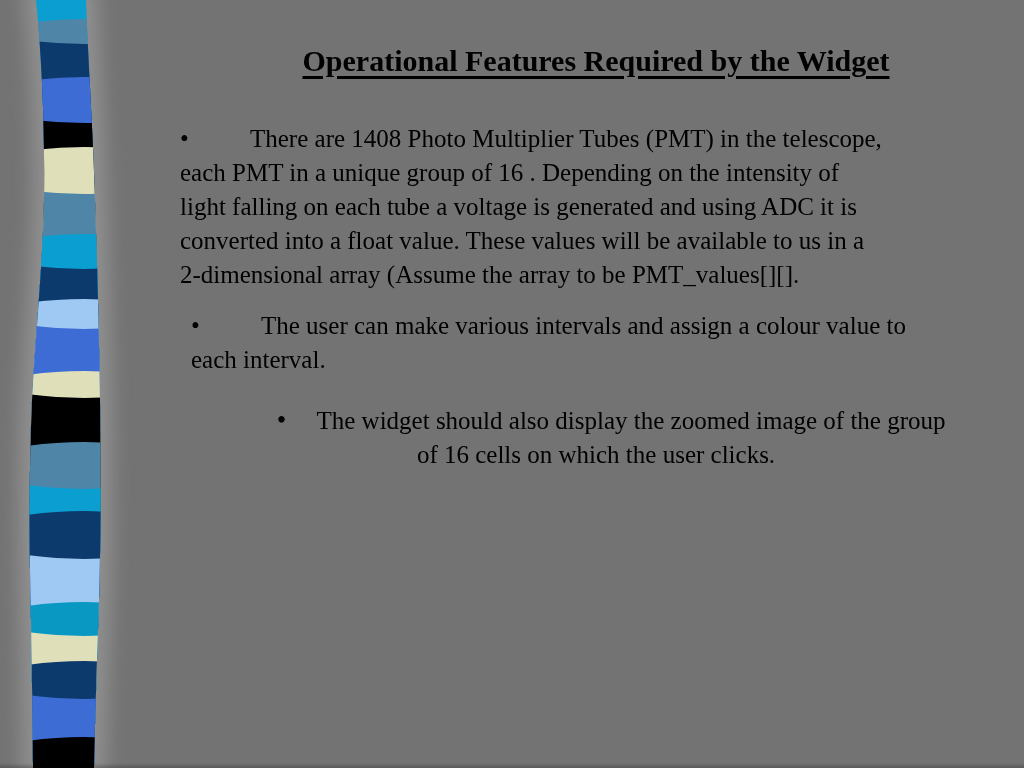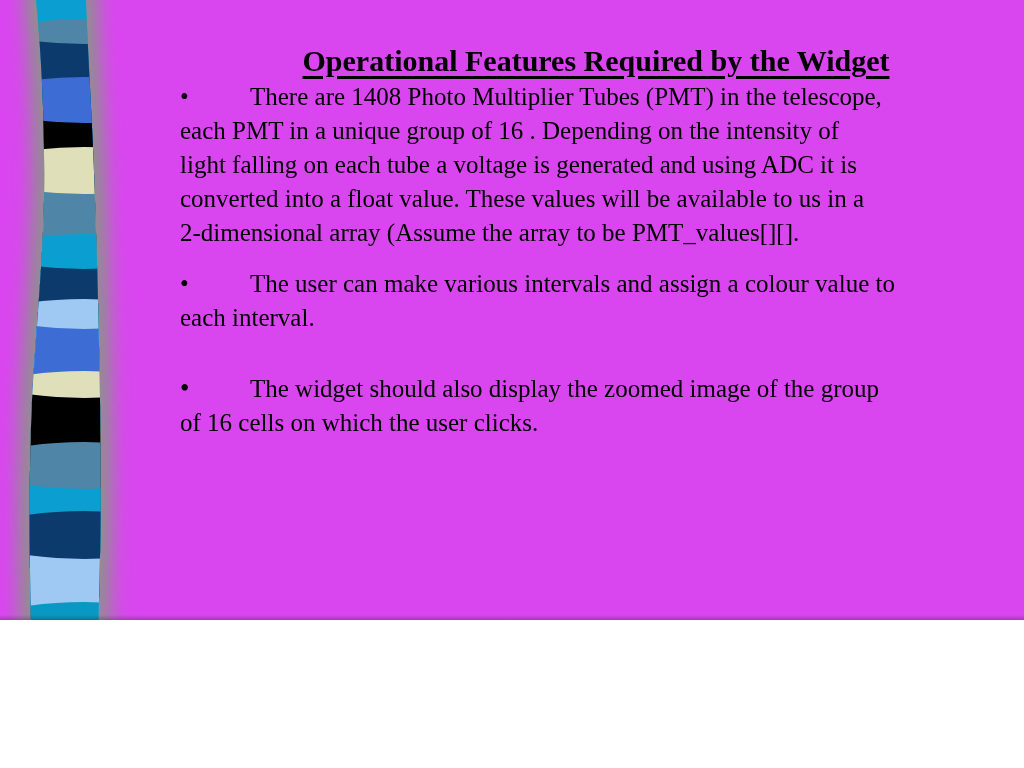--- a/index.html
+++ b/index.html
@@ -1,19 +1,19 @@
 <!DOCTYPE html>
 <html><head>
 <meta charset="utf-8">
 <style>
   html,body{margin:0;padding:0;background:#fff;}
   #slide{
     position:relative;
-    width:1024px;height:620px;
-    background:#d946ef;
+    width:1024px;height:768px;
+    background:#737373;
     overflow:hidden;
     font-family:"Liberation Serif","DejaVu Serif",serif;
     color:#000;
   }
   #ribbon-svg{
     position:absolute;left:0;top:0;width:150px;height:768px;
   }
   #content{
     position:absolute;
     left:180px;top:0;width:832px;
@@ -36,24 +36,24 @@
     line-height:34px;
   }
   .para .bullet{
     display:inline-block;
     width:70px;
     vertical-align:baseline;
   }
   .para .ptext{
     white-space:pre-line;
   }
-  #para-1{}
-  #para-2{margin-top:17px;}
+  #para-1{margin-top:42px;}
+  #para-2{margin-top:17px;margin-left:11px;}
   #para-3{margin-top:17px;}
-  #para-4{margin-top:36px;}
+  #para-4{margin-top:26px;text-align:center;}
   #para-4 .bullet{font-size:27px;}
   #bottom-shadow{
     position:absolute;left:0;bottom:0;width:1024px;height:5px;
     background:linear-gradient(to bottom, rgba(0,0,0,0), rgba(0,0,0,0.22));
   }
 </style>
 </head>
 <body>
 
 <div id="slide">

